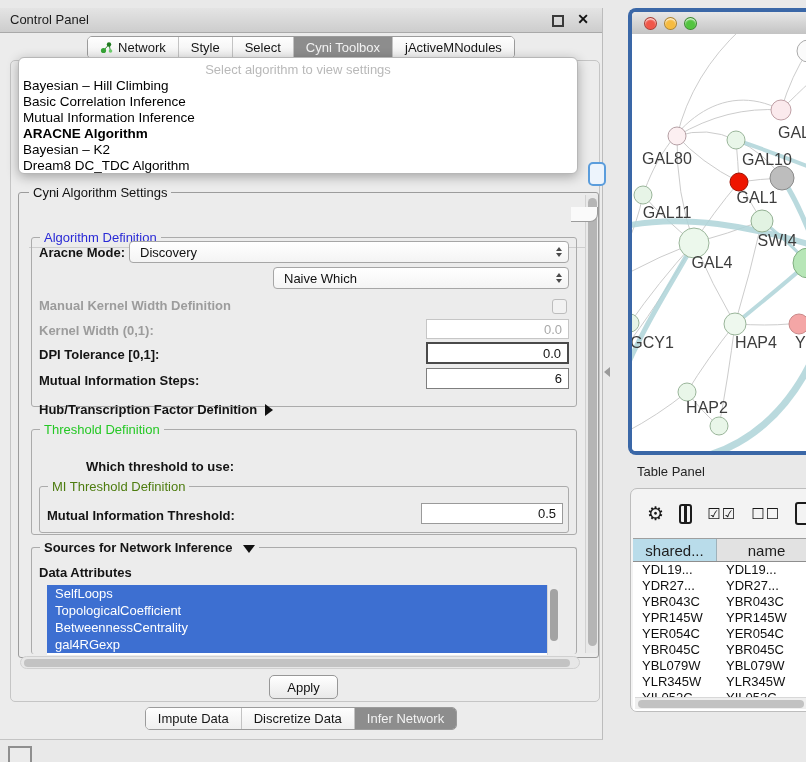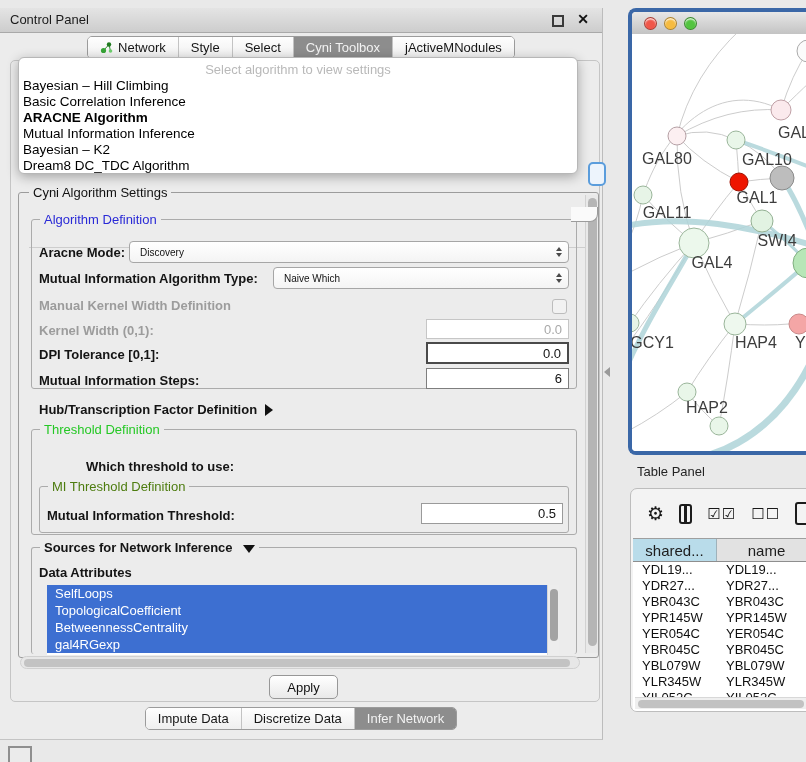--- a/index.html
+++ b/index.html
@@ -38,21 +38,21 @@
     border:1px solid #b7b7b7;border-radius:6px;box-shadow:0 3px 12px rgba(0,0,0,.3);z-index:20;padding-top:3px;box-sizing:border-box;}
   #popup-ph{text-align:center;color:#b9b9b9;font-size:13px;height:17px;line-height:17px;}
   .algo-item{height:16px;line-height:16px;padding-left:4px;font-size:13.5px;color:#000;white-space:nowrap;}
   .algo-item.bold{font-weight:bold;}
 
   
   #settings{position:absolute;left:18px;top:184px;width:579px;height:464px;border:1px solid #9c9c9c;border-radius:3px;}
   .grp-title{position:absolute;top:-8px;left:8px;background:#ececec;padding:0 4px;font-size:13px;white-space:nowrap;}
   #settings-title{left:10px;color:#111;}
   .grp{position:absolute;border:1px solid #ababab;border-radius:3px;}
-  #grp-alg{left:12px;top:26px;width:544px;height:168px;}
+  #grp-alg{left:12px;top:44px;width:544px;height:168px;}
   #grp-alg-title{color:#2929d6;}
   #grp-thr{left:12px;top:236px;width:544px;height:104px;}
   #grp-thr-title{color:#25c825;}
   #grp-mithr{left:20px;top:293px;width:528px;height:45px;}
   #grp-mithr-title{color:#4d7c0f;}
   #grp-src{left:12px;top:354px;width:544px;height:106px;border-bottom:none;}
   #grp-src-title{color:#141414;font-weight:bold;}
 
   .settings-label{position:absolute;font-size:13px;font-weight:bold;color:#141414;white-space:nowrap;}
   .settings-label.dis{color:#9c9c9c;}
@@ -61,21 +61,21 @@
   #lb-manual{left:20px;top:105px;}
   #lb-kernel{left:20px;top:130px;}
   #lb-dpi{left:20px;top:154px;}
   #lb-steps{left:20px;top:180px;}
   #lb-hub{left:20px;top:209px;display:flex;align-items:center;}
   #lb-which{left:67px;top:266px;}
   #lb-mithr{left:28px;top:315px;}
   #lb-dataattr{left:20px;top:372px;}
 
   .combo{position:absolute;background:linear-gradient(#ffffff,#f4f4f4);border:1px solid #a6a6a6;
-    border-radius:4px;font-size:10px;color:#111;display:flex;align-items:center;padding-left:10px;box-sizing:border-box;}
+    border-radius:4px;font-size:13px;color:#111;display:flex;align-items:center;padding-left:10px;box-sizing:border-box;}
   #cb-aracne{left:110px;top:48px;width:440px;height:22px;}
   #cb-mitype{left:254px;top:74px;width:296px;height:22px;}
   #cb-which{left:217px;top:262px;width:290px;height:22px;}
   .stepperbox{position:absolute;right:6px;top:0;bottom:0;display:flex;flex-direction:column;justify-content:center;gap:2px;}
   .arrow-up{width:0;height:0;border-left:3.5px solid transparent;border-right:3.5px solid transparent;border-bottom:4.5px solid #4a4a4a;}
   .arrow-dn{width:0;height:0;border-left:3.5px solid transparent;border-right:3.5px solid transparent;border-top:4.5px solid #4a4a4a;}
 
   .field{position:absolute;background:#fff;border:1px solid #9a9a9a;font-size:13px;color:#111;
     display:flex;align-items:center;justify-content:flex-end;padding-right:6px;box-sizing:border-box;}
   #fd-kernel{left:407px;top:126px;width:143px;height:20px;color:#a9a9a9;border:1px solid #c6c6c6;}
@@ -198,22 +198,22 @@
       <div id="frag-line"></div>
       <div id="frag-corner"></div>
       <div id="frag-stepper"></div>
     </div>
 
     <div id="popup">
       <div id="popup-ph">Select algorithm to view settings</div>
       <div>
           <div class="algo-item">Bayesian – Hill Climbing</div>
           <div class="algo-item">Basic Correlation Inference</div>
+          <div class="algo-item">Mutual Information Inference</div>
           <div class="algo-item bold">ARACNE Algorithm</div>
-          <div class="algo-item">Mutual Information Inference</div>
           <div class="algo-item">Bayesian – K2</div>
           <div class="algo-item">Dream8 DC_TDC Algorithm</div>
         </div>
     </div>
 
     <div id="settings">
       <span class="grp-title" id="settings-title">Cyni Algorithm Settings</span>
 
       <div class="grp" id="grp-alg">
         <span class="grp-title" id="grp-alg-title">Algorithm Definition</span>
@@ -221,21 +221,20 @@
 
       <span class="settings-label" id="lb-aracne">Aracne Mode:</span>
       <div class="combo" id="cb-aracne">
         <span>Discovery</span>
         <span class="stepperbox">
             <i class="arrow-up"></i>
             <i class="arrow-dn"></i>
           </span>
       </div>
 
-      <span class="settings-label" id="lb-mitype">Mutual Information Algorithm Type:</span>
       <div class="combo" id="cb-mitype">
         <span>Naive Which</span>
         <span class="stepperbox">
             <i class="arrow-up"></i>
             <i class="arrow-dn"></i>
           </span>
       </div>
 
       <span class="settings-label dis" id="lb-manual">Manual Kernel Width Definition</span>
       <span id="chk-manual"></span>

